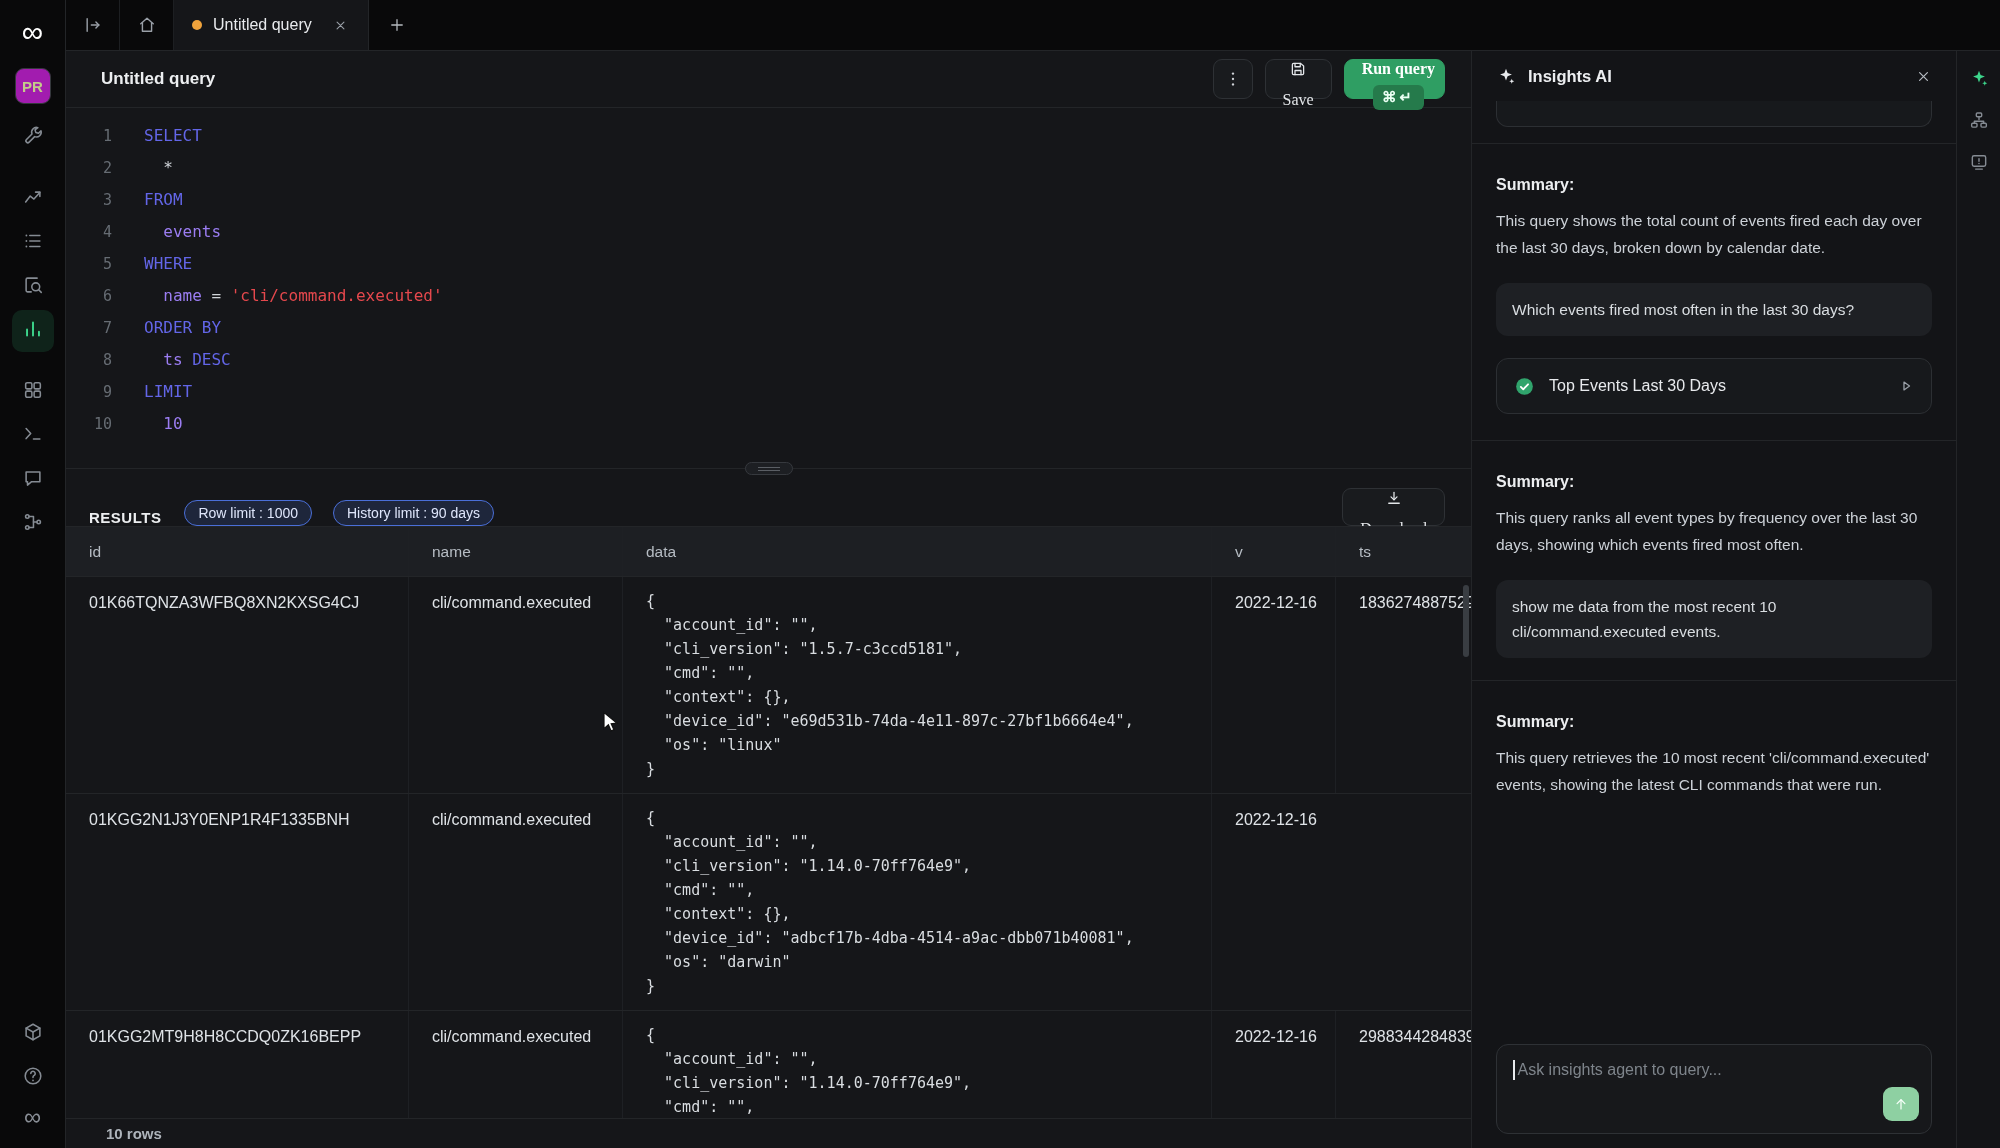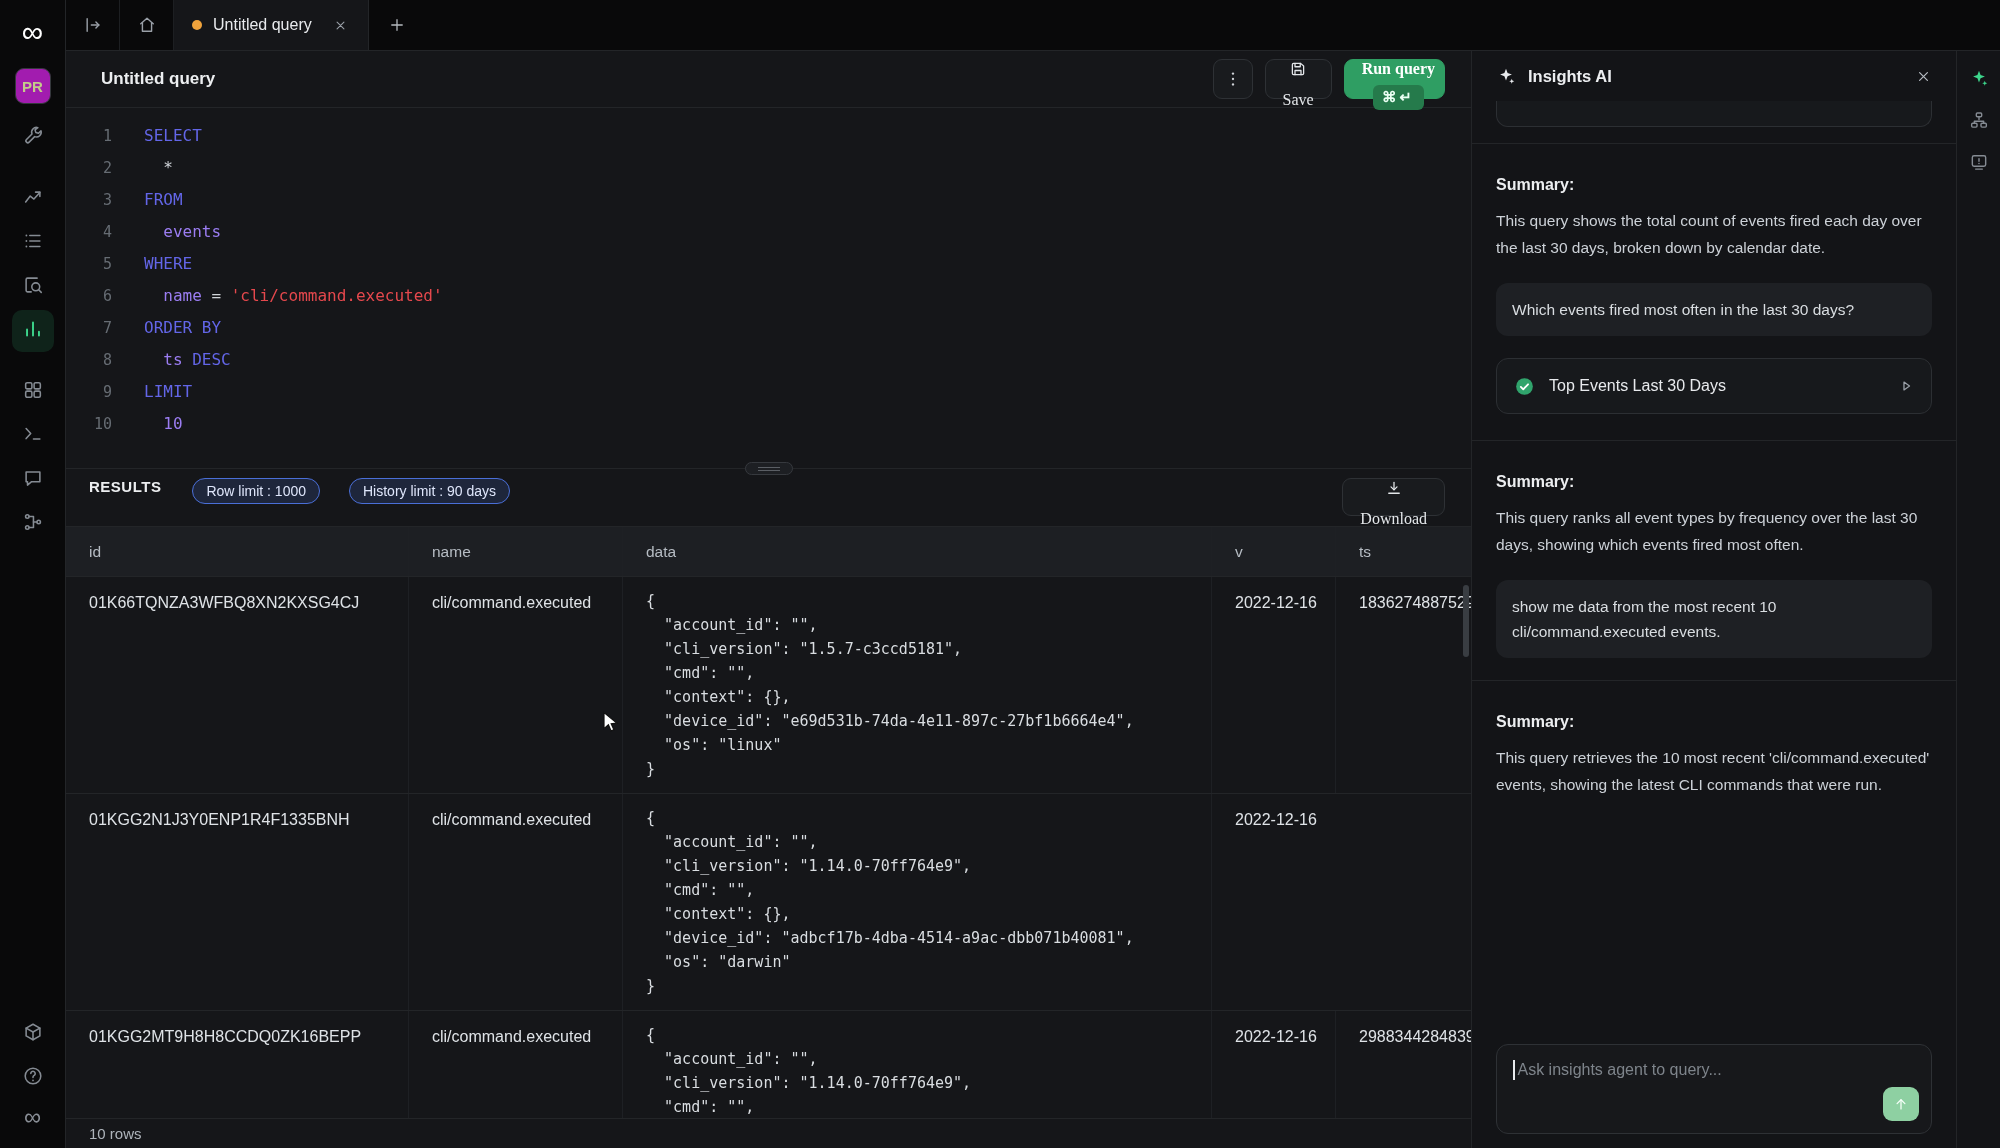--- a/index.html
+++ b/index.html
@@ -61,42 +61,42 @@
 
   
   .splitter { height:18px; flex:none; position:relative; cursor:row-resize; }
   .splitter::before { content:""; position:absolute; left:0; right:0; top:8px; height:1px; background:#232528; }
   .grip { position:absolute; left:50%; top:2px; transform:translateX(-50%); width:48px; height:13px;
     background:#1d1f23; border:1px solid #36393e; border-radius:7px; }
   .grip::before { content:""; position:absolute; left:12px; right:12px; top:4px; height:1px; background:#5a5e64; }
   .grip::after  { content:""; position:absolute; left:12px; right:12px; bottom:3px; height:1px; background:#5a5e64; }
 
   
-  .rtoolbar { height:48px; flex:none; display:flex; align-items:flex-start; gap:29px; padding:0 26px 0 23px; }
+  .rtoolbar { height:48px; flex:none; display:flex; align-items:flex-end; gap:21px; padding:0 26px 0 23px; }
   .rlabel { font-size:15px; font-weight:700; letter-spacing:.5px; color:#eceef0; margin-right:2px; }
   .pill { font-size:14px; padding:4px 13px; border-radius:999px; border:1px solid #4a6fd8;
     background:rgba(74,111,216,.18); color:#dfe6fb; cursor:pointer; }
   .dl { margin-left:auto; height:38px; }
 
   
   .thead { height:51px; flex:none; display:flex; align-items:center; background:#1d1f23;
     border-top:1px solid #232528; border-bottom:1px solid #232528; color:#b6bcc3; font-size:15.5px; }
   .th, .td { padding-left:23px; }
   .c-id { width:342px; flex:none; } .c-name { width:214px; flex:none; } .c-data { width:589px; flex:none; }
   .c-v { width:124px; flex:none; } .c-ts { flex:1; min-width:0; overflow:hidden; white-space:nowrap; }
   .th { height:100%; display:flex; align-items:center; cursor:pointer; }
   .th + .th, .td + .td { border-left:1px solid #1e2024; }
   .tbody { flex:1; min-height:0; overflow:hidden; position:relative; }
   .trow { display:flex; border-bottom:1px solid #232528; background:#151619; }
   .td { padding-top:17px; padding-bottom:16px; font-size:16px; color:#dfe3e7; }
   .td.c-data { padding-top:12px; padding-bottom:12px; }
   .td.c-data pre { font-family:"DejaVu Sans Mono", monospace; font-size:15px; line-height:24px; color:#d9dde1; }
   .scroll-thumb { position:absolute; right:2px; top:8px; width:6px; height:72px; border-radius:3px; background:#393d42; }
-  .tfoot { height:30px; flex:none; display:flex; align-items:center; padding-left:23px;
-    border-top:1px solid #232528; color:#aeb4bb; font-size:15px; background:#151619; }
+  .tfoot { height:30px; flex:none; display:flex; align-items:center; padding-left:40px;
+    border-top:1px solid #232528; color:#aeb4bb; font-size:15px; background:#151619;font-weight:bold; }
 
   
   .insights { width:485px; flex:none; background:#131417; border-left:1px solid #232528;
     display:flex; flex-direction:column; min-height:0; }
   .ins-header { height:50px; flex:none; display:flex; align-items:center; gap:12px; padding:0 24px; }
   .ins-title { font-size:16.5px; font-weight:600; color:#eceef0; }
   .ins-close { margin-left:auto; color:#b6bcc3; cursor:pointer; display:grid; place-items:center; }
   .feed { flex:1; min-height:0; overflow:hidden; padding:0 24px; }
   .partial-card { height:26px; border:1px solid #2c2f33; border-top:none; background:#17191c;
     border-radius:0 0 12px 12px; margin-bottom:16px; }

